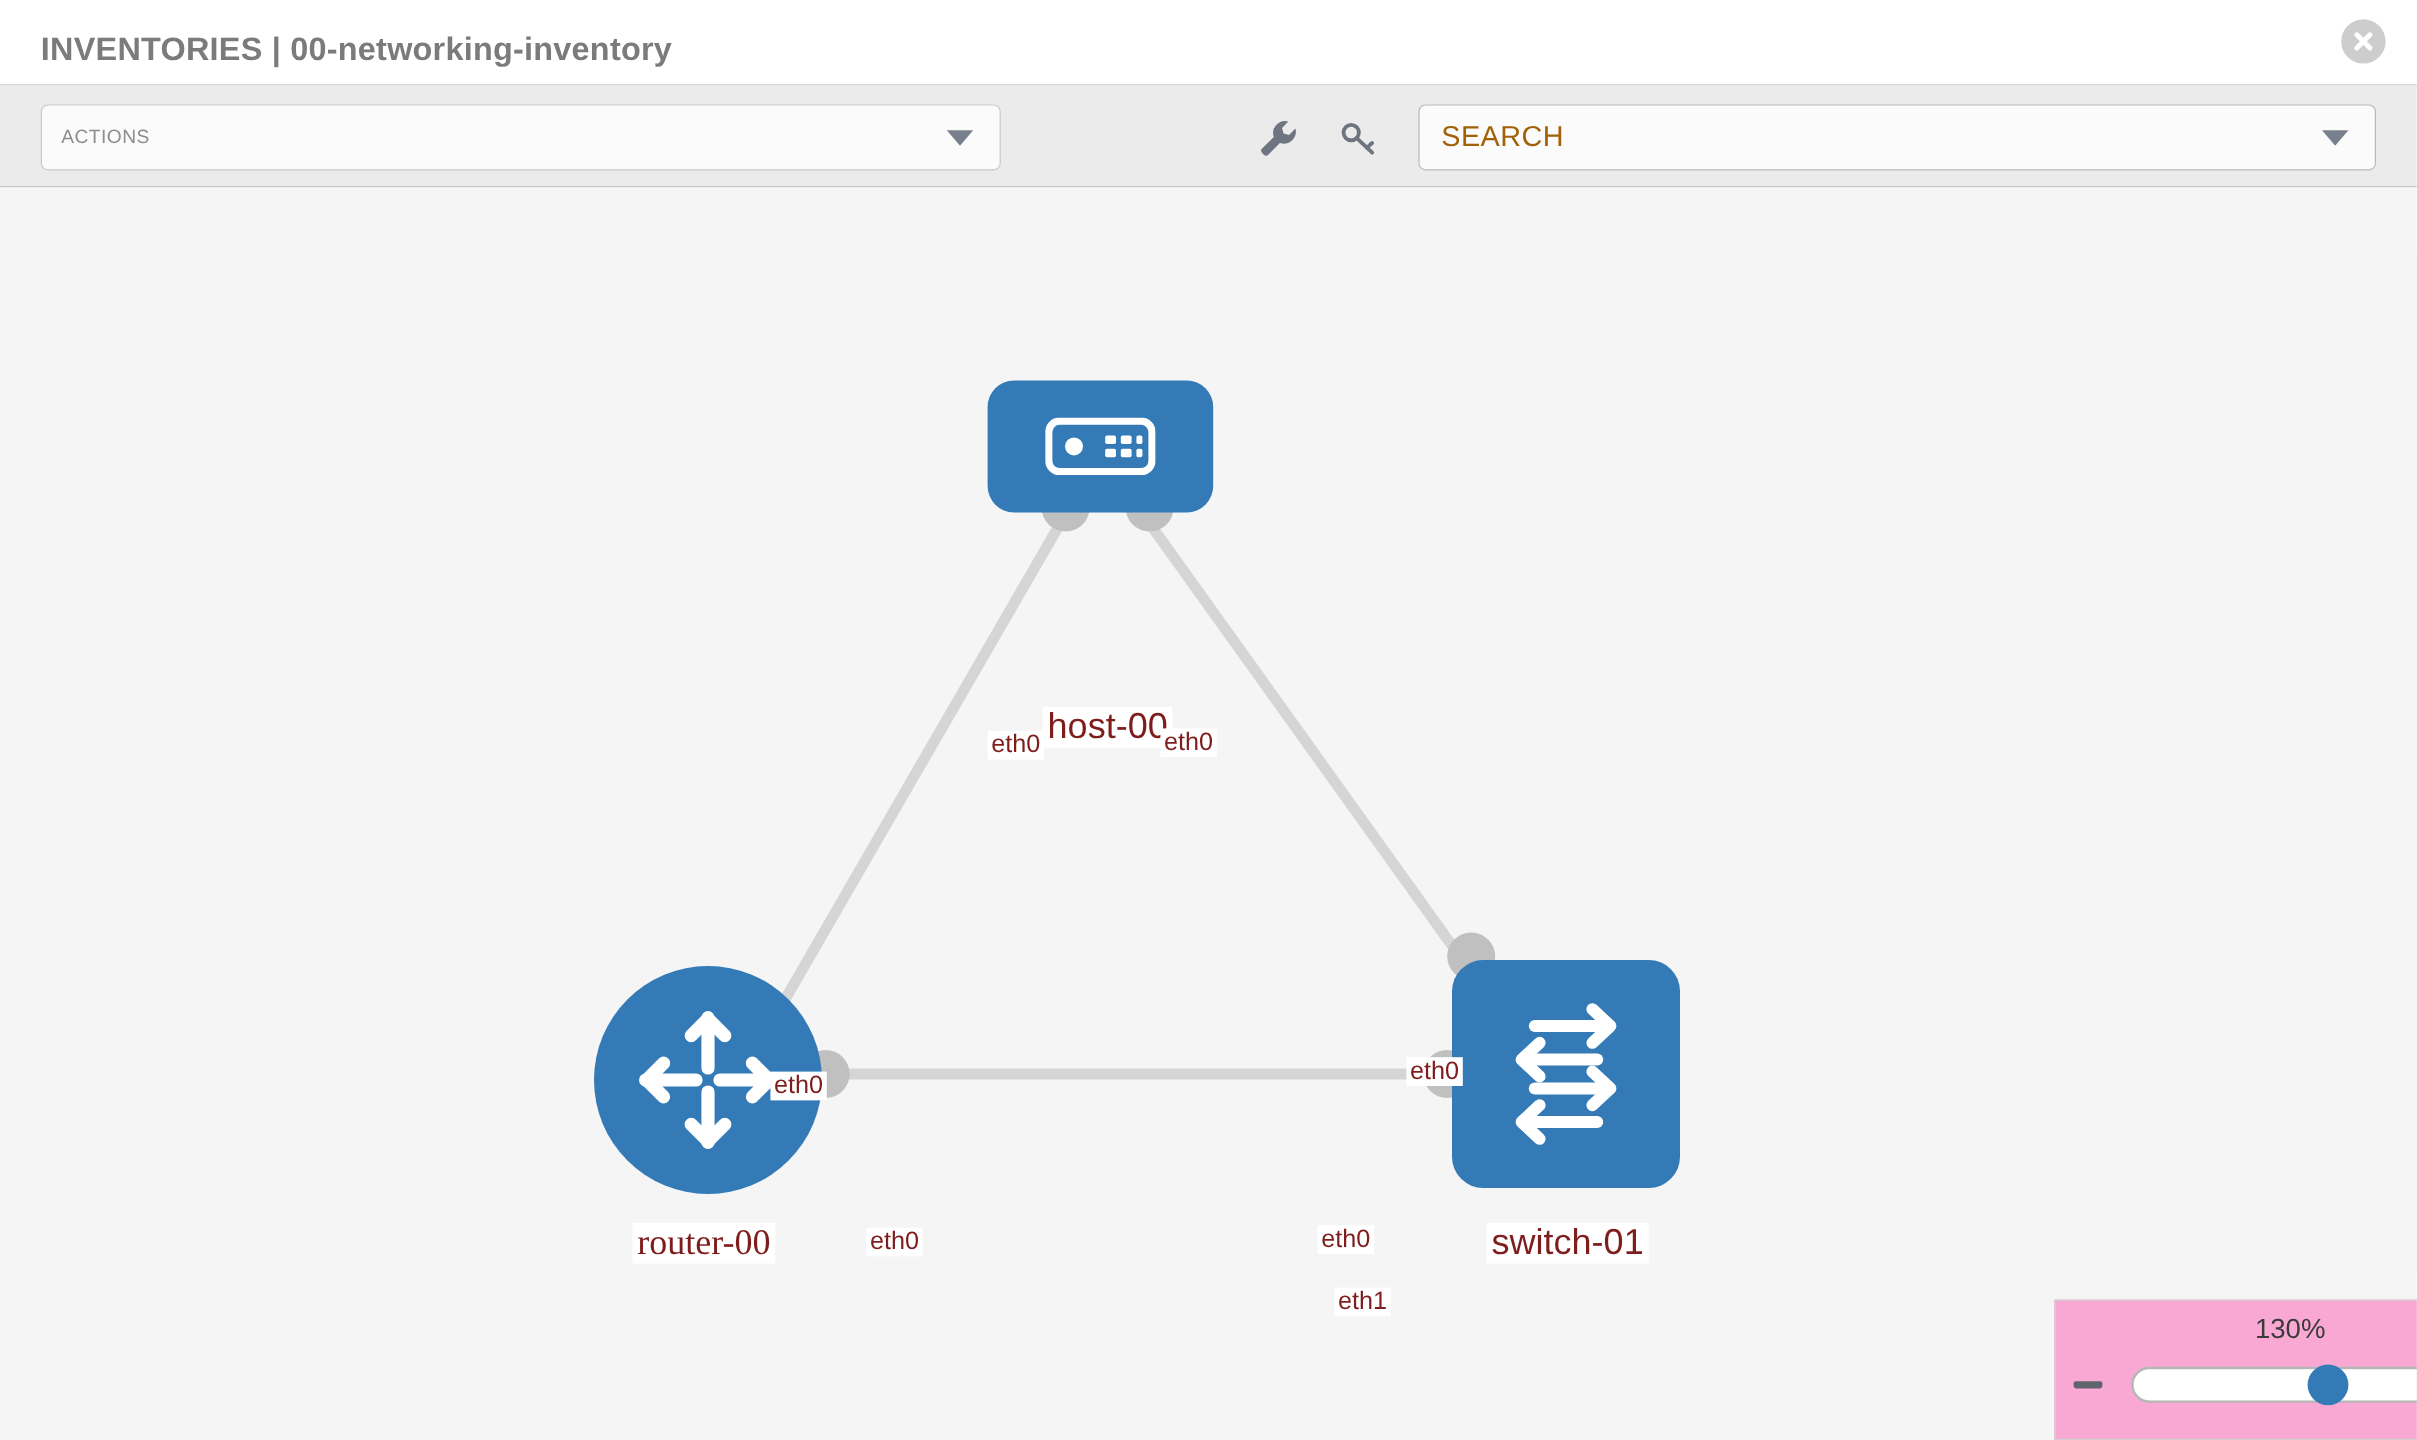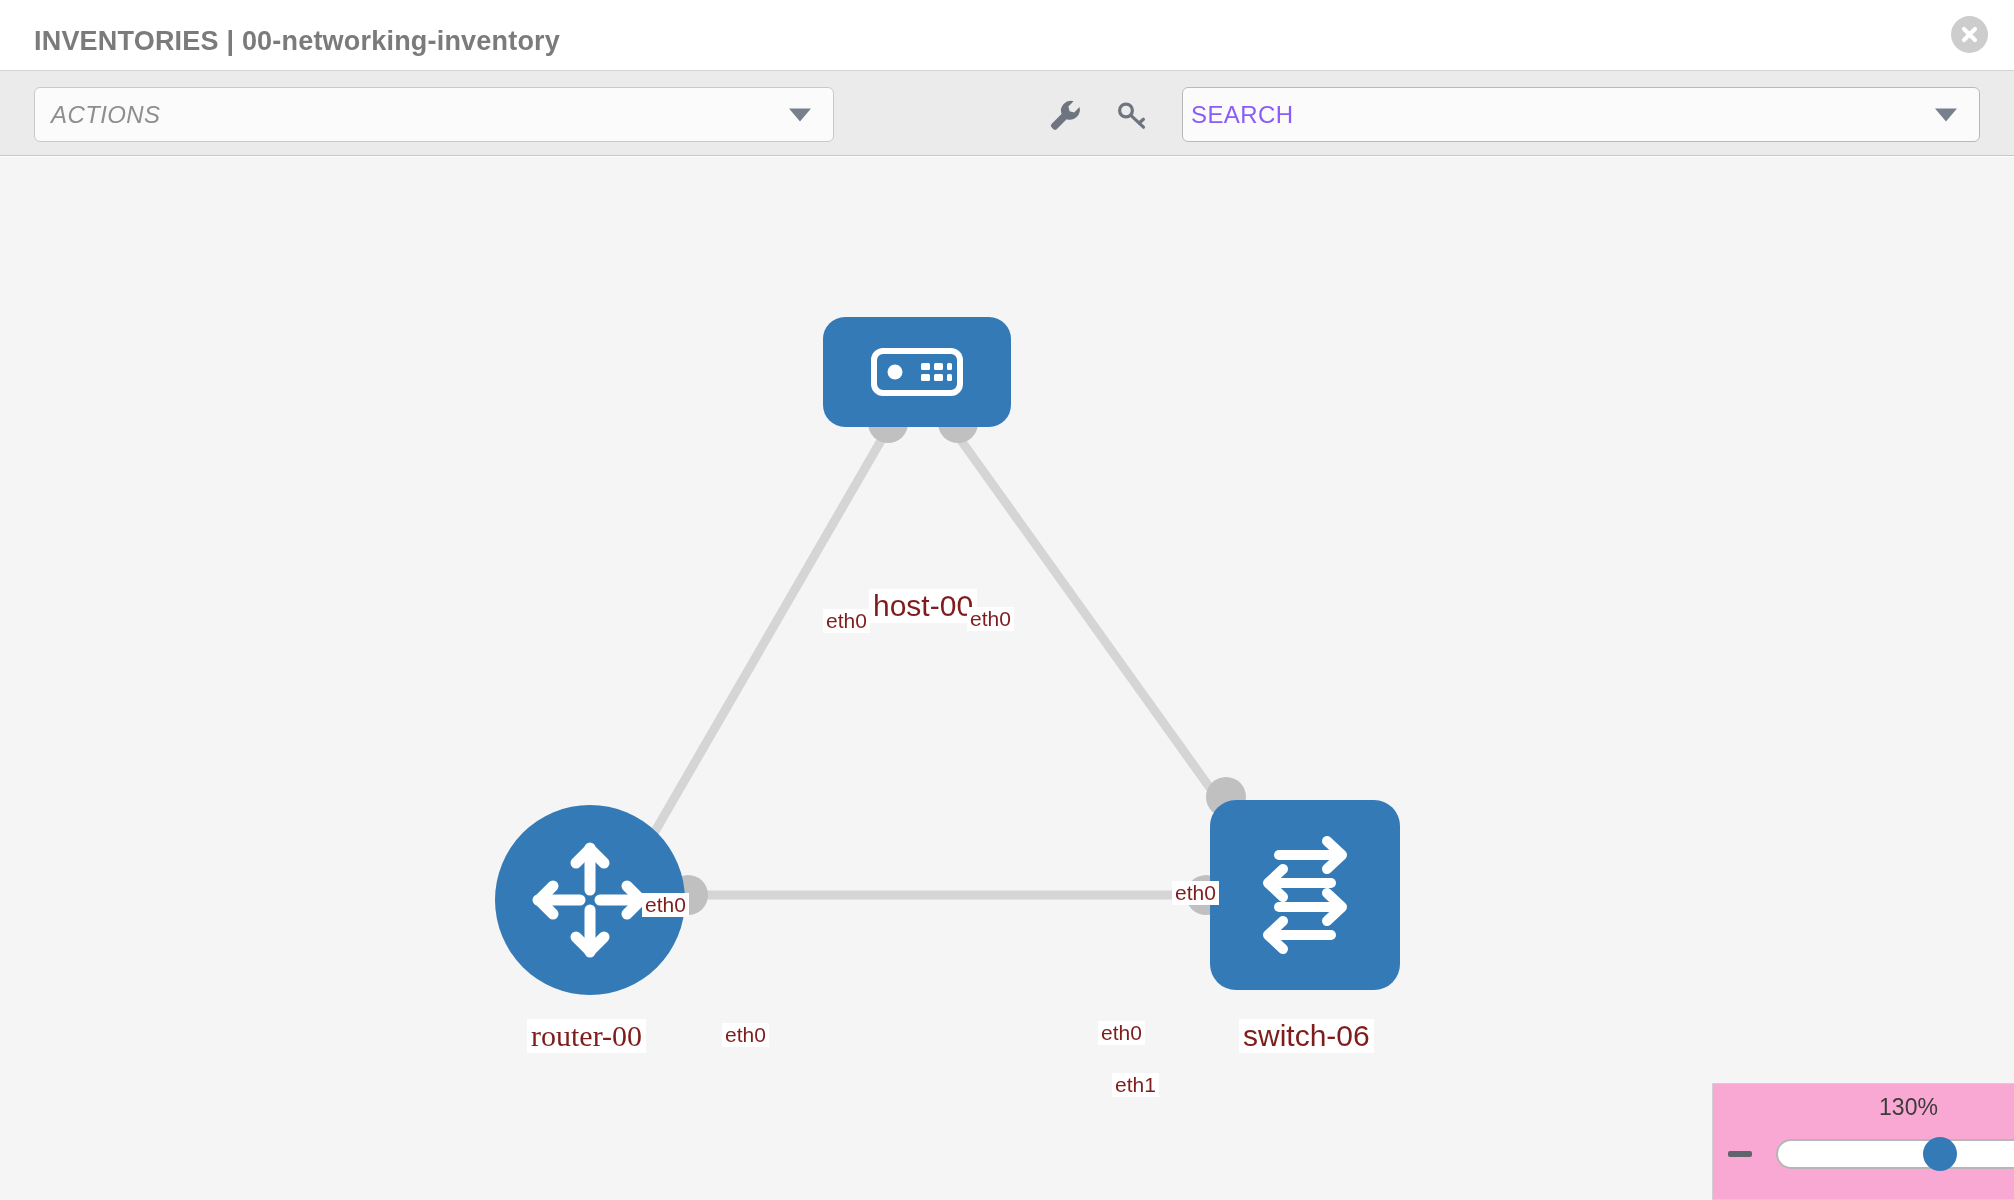--- a/index.html
+++ b/index.html
@@ -47,24 +47,23 @@
     position: absolute; left: 34px; top: 16px;
     width: 800px; height: 55px;
     background: #fbfbfb;
     border: 1px solid #c9c9c9;
     border-radius: 6px;
     display: flex; align-items: center;
     cursor: pointer;
   }
   .actions-label {
     margin-left: 16px;
-    font-size: 24px;
+    font-size: 16px;
     color: #8e8e8e;
     letter-spacing: 0.4px;
-    font-style: italic;
   }
   .caret {
     position: absolute; right: 22px; top: 50%;
     transform: translateY(-50%);
     width: 0; height: 0;
     border-left: 11px solid transparent;
     border-right: 11px solid transparent;
     border-top: 13px solid #77808c;
   }
   .tool-icon {
@@ -79,23 +78,23 @@
   .search-box {
     position: absolute; left: 1182px; top: 16px;
     width: 798px; height: 55px;
     background: #fbfbfb;
     border: 1px solid #b9b9b9;
     border-radius: 6px;
     display: flex; align-items: center;
     cursor: text;
   }
   .search-label {
-    margin-left: 8px;
+    margin-left: 18px;
     font-size: 24px;
-    color: #8b5cf6;
+    color: #a16207;
     letter-spacing: 0.4px;
   }
 
   
   .canvas {
     position: absolute; left: 0; top: 157px;
     width: 2014px; height: 1043px;
     background: #f5f5f5;
     overflow: hidden;
   }
@@ -301,21 +300,21 @@
           <path d="M38 76 L100 76"></path>
             <path d="M86 62 L101 76 L86 90"></path>
           <path d="M90 104 L28 104"></path>
             <path d="M42 90 L27 104 L42 118"></path>
         </g>
       </svg>
     </div>
 
     <div class="lbl lbl-node" style="left:869px;  top:432px;">host-00</div>
     <div class="lbl lbl-node" style="left:527px;  top:862px;font-family:Liberation Serif, serif;">router-00</div>
-    <div class="lbl lbl-node" style="left:1239px; top:862px;">switch-06</div>
+    <div class="lbl lbl-node" style="left:1239px; top:862px;">switch-01</div>
 
     <div class="lbl lbl-iface" style="left:823px;  top:452px;">eth0</div>
     <div class="lbl lbl-iface" style="left:967px;  top:450px;">eth0</div>
     <div class="lbl lbl-iface" style="left:642px;  top:736px;">eth0</div>
     <div class="lbl lbl-iface" style="left:1172px; top:724px;">eth0</div>
     <div class="lbl lbl-iface" style="left:722px;  top:866px;">eth0</div>
     <div class="lbl lbl-iface" style="left:1098px; top:864px;">eth0</div>
     <div class="lbl lbl-iface" style="left:1112px; top:916px;">eth1</div>
   </div>
 

